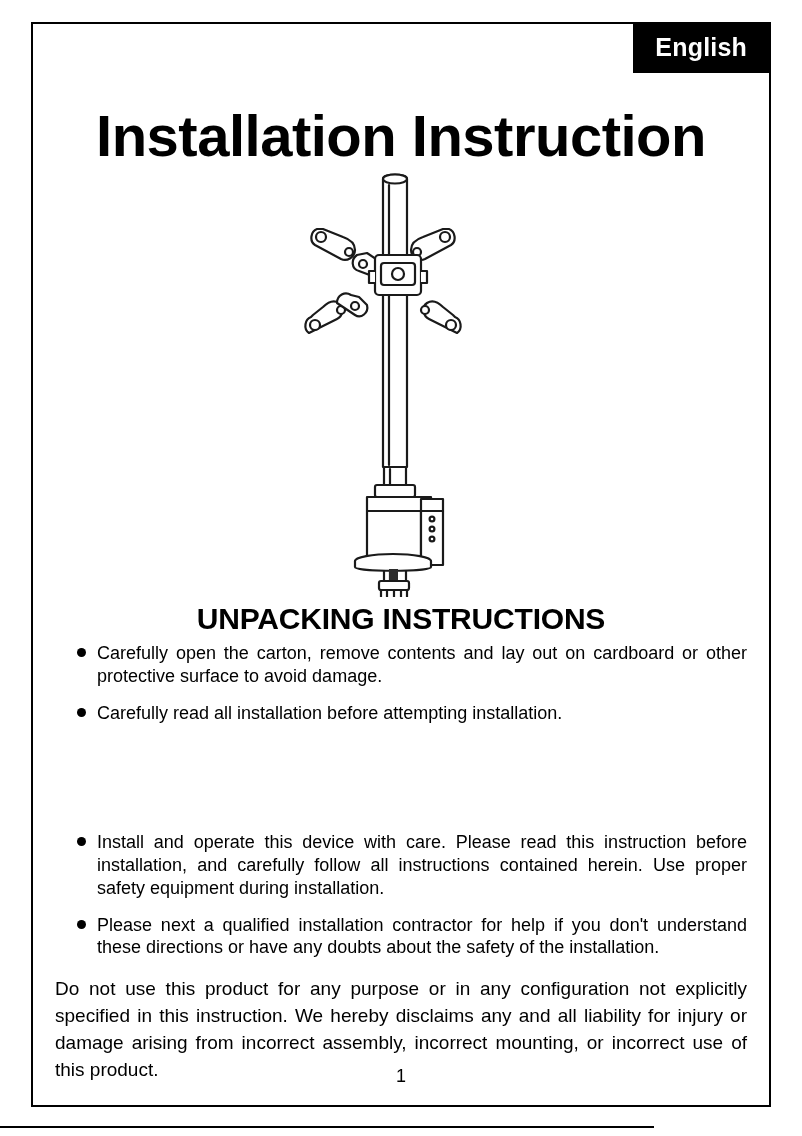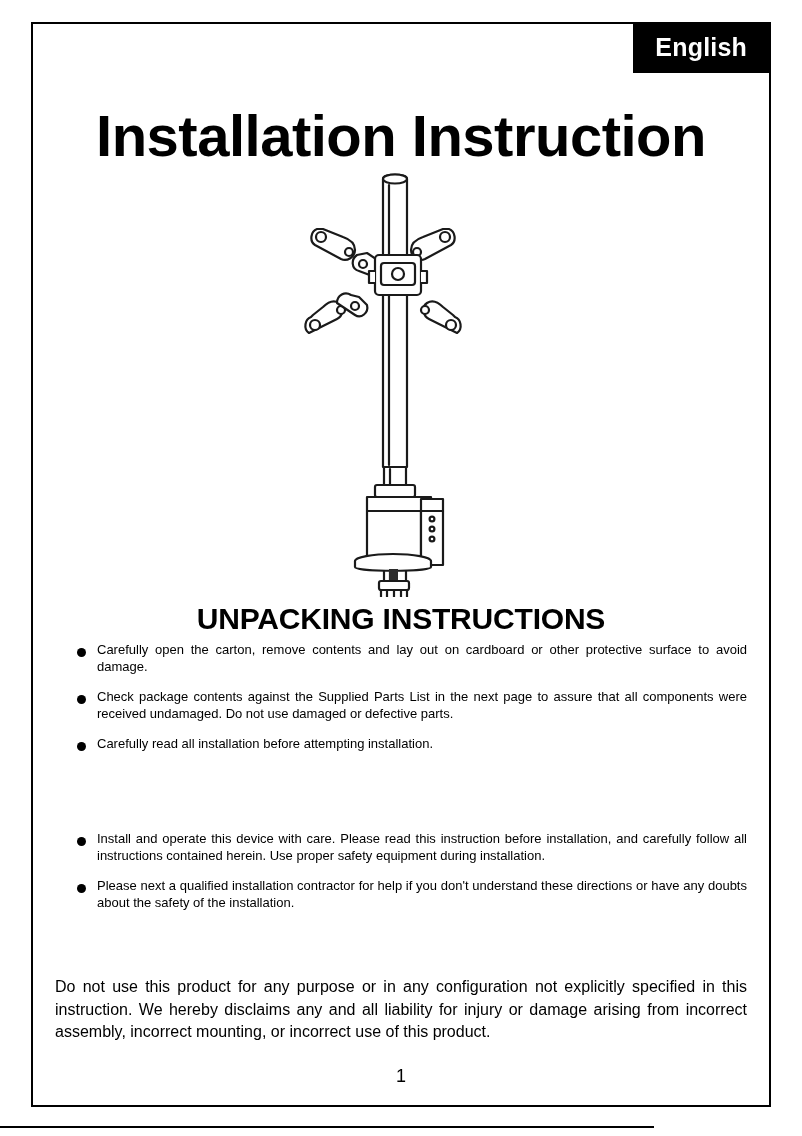--- a/index.html
+++ b/index.html
@@ -92,40 +92,40 @@
     position: absolute;
     left: 22px;
     right: 22px;
   }
   .bullets.b1 { top: 618px; }
   .bullets.b2 { top: 807px; }
   .bullet {
     position: relative;
     padding-left: 42px;
     margin-bottom: 14px;
-    font-size: 13px;
+    font-size: 18px;
     line-height: 1.27;
     text-align: justify;
     text-justify: inter-word;
   }
   .bullet .dot {
     position: absolute;
     left: 22px;
     top: 6px;
     width: 9px;
     height: 9px;
     border-radius: 50%;
     background: #000000;
   }
   .closing {
     position: absolute;
     left: 22px;
     right: 22px;
     top: 952px;
-    font-size: 16px;
+    font-size: 19px;
     line-height: 1.42;
     text-align: justify;
     text-justify: inter-word;
   }
   .page-number {
     position: absolute;
     left: 0;
     right: 0;
     bottom: 18px;
     text-align: center;
@@ -209,24 +209,20 @@
 
     <div class="section-head sec1">UNPACKING INSTRUCTIONS</div>
 
     <div class="bullets b1">
       <div class="bullet">
         <span class="dot"></span>
         <span>Carefully open the carton, remove contents and lay out on cardboard or other protective surface to avoid damage.</span>
       </div>
       <div class="bullet">
         <span class="dot"></span>
-        <span>Check package contents against the Supplied Parts List in the next page to assure that all components were received undamaged.  Do not use damaged or defective parts.</span>
-      </div>
-      <div class="bullet">
-        <span class="dot"></span>
         <span>Carefully read all installation before attempting installation.</span>
       </div>
     </div>
 
 
     <div class="bullets b2">
       <div class="bullet">
         <span class="dot"></span>
         <span>Install and operate this device with care. Please read this instruction before installation, and carefully follow all instructions contained herein. Use proper safety equipment during installation.</span>
       </div>

